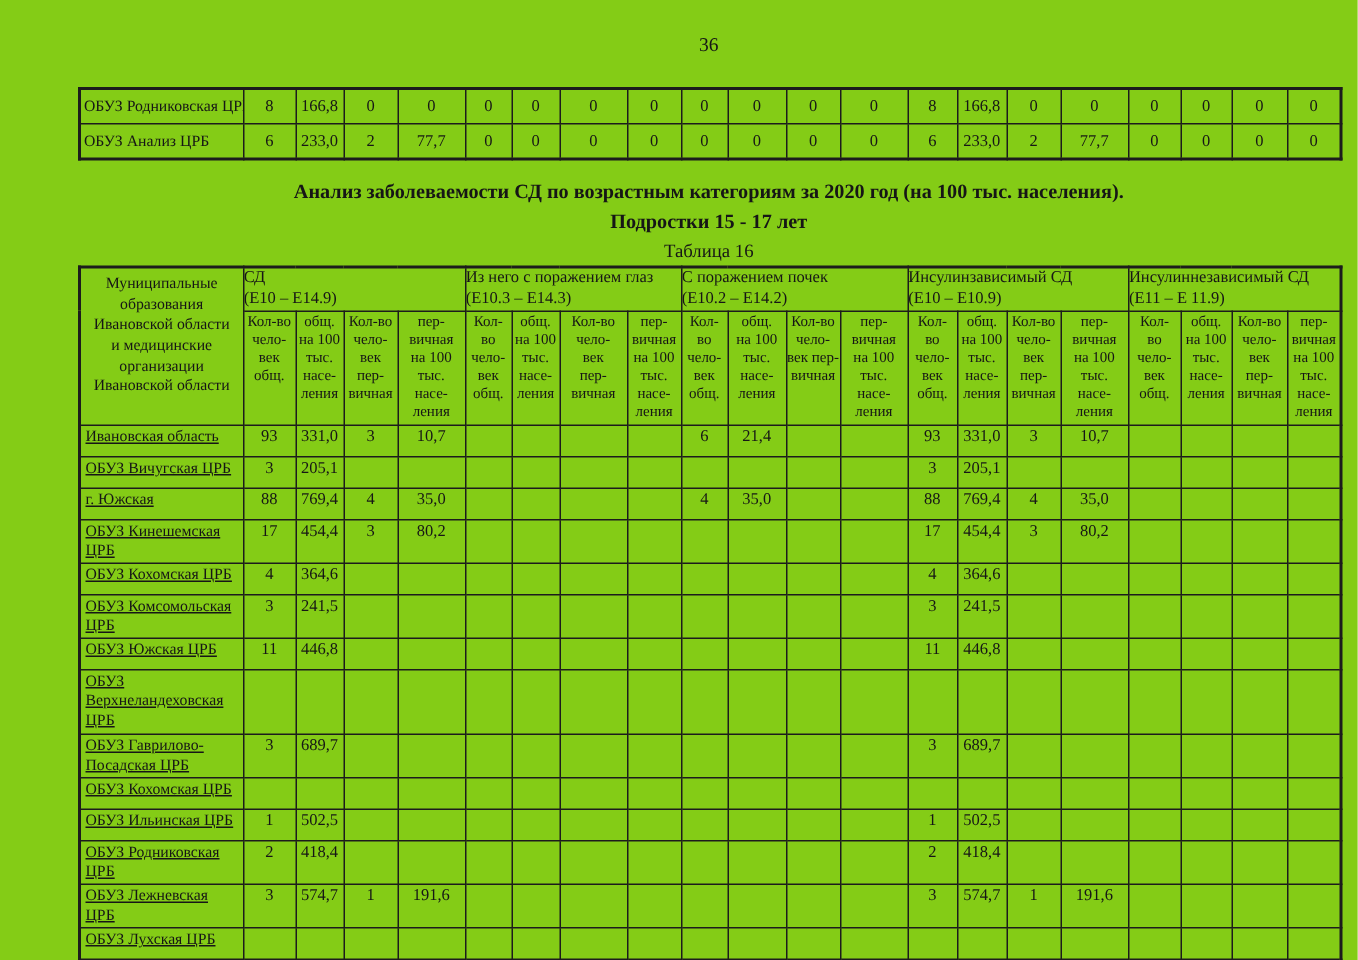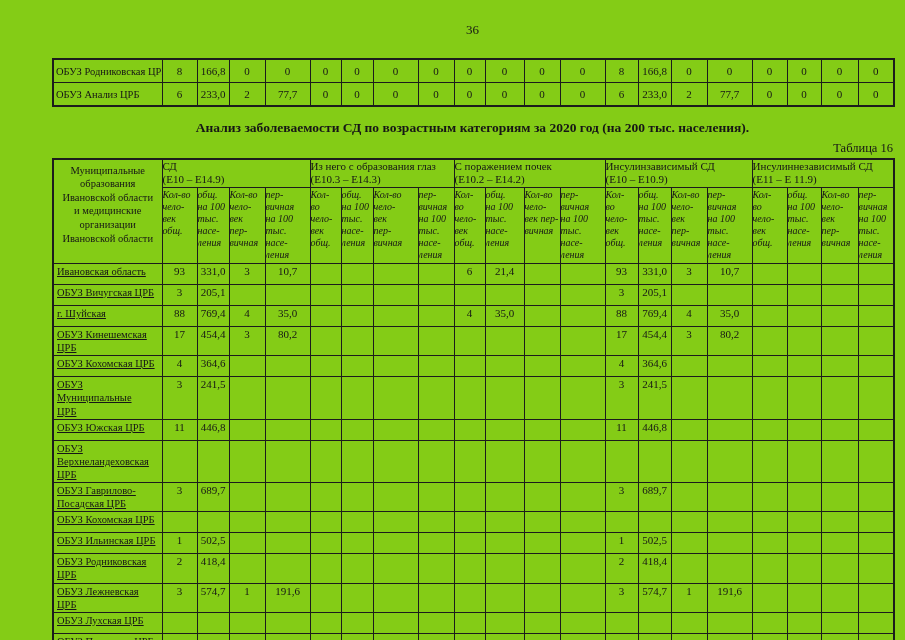--- a/index.html
+++ b/index.html
@@ -24,34 +24,34 @@
   
   #top-table { margin-top:20px; }
   #top-table td { height:20px; font-size:11px; }
   #top-table td.name { white-space:nowrap; font-size:10.5px; padding:1px 2px; text-align:left; }
   #top-table td.val { text-align:center; }
 
   .title-block {
     margin-top:11px; text-align:center; font-weight:bold;
     font-size:13.5px; line-height:1.45;
   }
-  .table-label { text-align:right; font-size:12.5px; margin:3px 0 2px 0; }
+  .table-label { text-align:center; font-size:12.5px; margin:3px 0 2px 0; }
 
   
   #main-table th.corner {
     vertical-align:top; text-align:center; white-space:pre-line;
     font-size:10.5px; line-height:1.3; padding-top:4px;
   }
   #main-table th.group {
     height:27px; vertical-align:middle; text-align:left;
     white-space:pre-line; font-size:11px; line-height:1.25;
   }
   #main-table th.sub {
-    height:74px; vertical-align:top; text-align:left;
-    white-space:pre-line; font-size:10px; line-height:1.2; padding-top:1px;font-style:italic;
+    height:74px; vertical-align:top; text-align:center;
+    white-space:pre-line; font-size:10px; line-height:1.2; padding-top:1px;
   }
   #main-table tbody td { height:18px; font-size:11px; vertical-align:top; }
   #main-table tbody td.name {
     text-align:left; white-space:pre-line; font-size:10.5px;
     line-height:1.25; padding:1px 3px;text-decoration:underline;
   }
   #main-table tbody td.val { text-align:center; padding-top:1px; }
 </style>
 </head>
 <body>
@@ -129,21 +129,22 @@
             <td class="val">77,7</td>
             <td class="val">0</td>
             <td class="val">0</td>
             <td class="val">0</td>
             <td class="val">0</td>
           </tr>
         </tbody>
     </table>
 
     <div class="title-block">
-      <div>Анализ заболеваемости СД по возрастным категориям за 2020 год (на 200 тыс. населения).</div>
+      <div>Анализ заболеваемости СД по возрастным категориям за 2020 год (на 100 тыс. населения).</div>
+      <div>Подростки 15 - 17 лет</div>
     </div>
 
     <div class="table-label">Таблица 16</div>
 
     <table class="tbl" id="main-table">
       <colgroup id="main-cols">
           <col style="width: 109px;">
           <col style="width: 35px;">
           <col style="width: 32px;">
           <col style="width: 36px;">
@@ -168,21 +169,21 @@
       <thead id="main-head">
           <tr>
             <th class="corner" rowspan="2">Муниципальные
 образования
 Ивановской области
 и медицинские
 организации
 Ивановской области</th>
             <th class="group" colspan="4">СД
 (Е10 – Е14.9)</th>
-            <th class="group" colspan="4">Из него с образования глаз
+            <th class="group" colspan="4">Из него с поражением глаз
 (Е10.3 – Е14.3)</th>
             <th class="group" colspan="4">С поражением почек
 (Е10.2 – Е14.2)</th>
             <th class="group" colspan="4">Инсулинзависимый СД
 (Е10 – Е10.9)</th>
             <th class="group" colspan="4">Инсулиннезависимый СД
 (Е11 – Е 11.9)</th>
           </tr>
           <tr>
             <th class="sub">Кол-во
@@ -331,21 +332,21 @@
             <td class="val">3</td>
             <td class="val">205,1</td>
             <td class="val"></td>
             <td class="val"></td>
             <td class="val"></td>
             <td class="val"></td>
             <td class="val"></td>
             <td class="val"></td>
           </tr>
           <tr>
-            <td class="name">г. Шуйская</td>
+            <td class="name">г. Южская</td>
             <td class="val">88</td>
             <td class="val">769,4</td>
             <td class="val">4</td>
             <td class="val">35,0</td>
             <td class="val"></td>
             <td class="val"></td>
             <td class="val"></td>
             <td class="val"></td>
             <td class="val">4</td>
             <td class="val">35,0</td>
@@ -400,21 +401,21 @@
             <td class="val">4</td>
             <td class="val">364,6</td>
             <td class="val"></td>
             <td class="val"></td>
             <td class="val"></td>
             <td class="val"></td>
             <td class="val"></td>
             <td class="val"></td>
           </tr>
           <tr>
-            <td class="name">ОБУЗ Муниципальные
+            <td class="name">ОБУЗ Комсомольская
 ЦРБ</td>
             <td class="val">3</td>
             <td class="val">241,5</td>
             <td class="val"></td>
             <td class="val"></td>
             <td class="val"></td>
             <td class="val"></td>
             <td class="val"></td>
             <td class="val"></td>
             <td class="val"></td>

